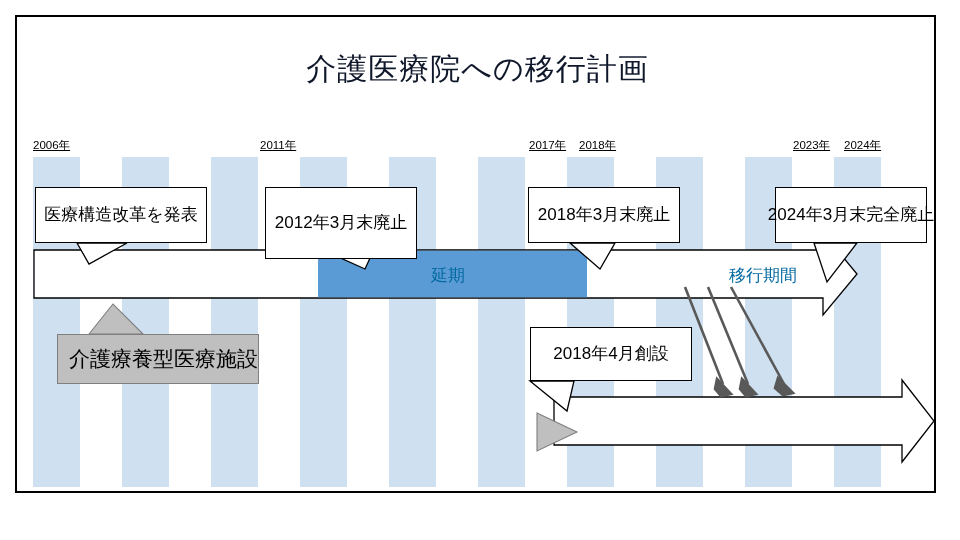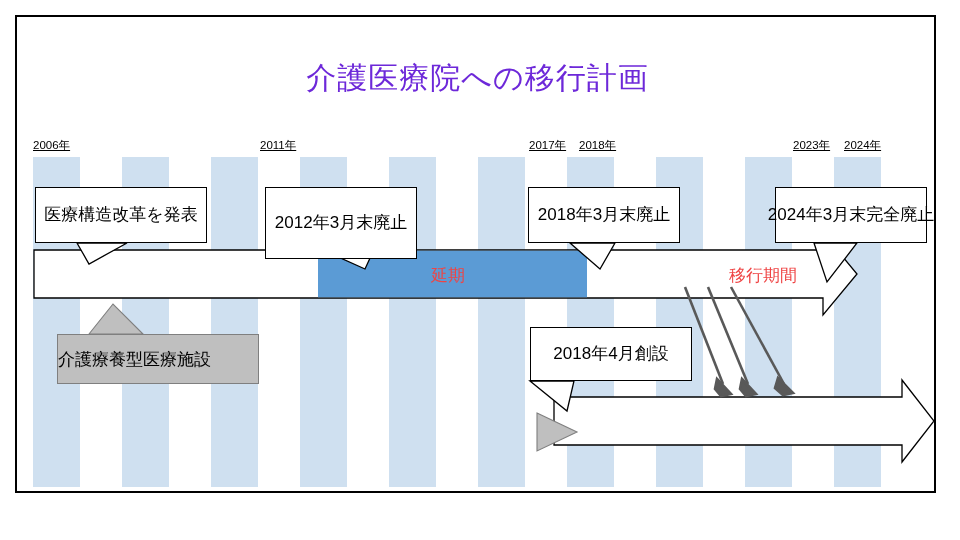--- a/index.html
+++ b/index.html
@@ -39,22 +39,21 @@
     background: #cfe0f0;
   }
   .title {
     position: absolute;
     left: 0;
     top: 32px;
     width: 921px;
     text-align: center;
     font-size: 30px;
     letter-spacing: 1px;
-    color: #6d28d9;
-    margin-top: 9px;
+    color: #0f172a;
   }
   .yearlabel {
     position: absolute;
     font-size: 11.5px;
     color: #000000;
     white-space: nowrap;
     text-decoration: underline;
   }
   
   .callout {
@@ -75,30 +74,30 @@
     display: block;
     white-space: nowrap;
   }
   
   .gcallout {
     position: absolute;
     background: #bfbfbf;
     border: 1.1px solid #7f7f7f;
     box-sizing: border-box;
     text-align: center;
-    font-size: 17px;
+    font-size: 21px;
     display: flex;
     align-items: center;
-    justify-content: flex-start;
+    justify-content: flex-end;
     z-index: 6;
   }
   .bandlabel {
     position: absolute;
     font-size: 17px;
-    color: #ef4444;
+    color: #0369a1;
     white-space: nowrap;
     z-index: 7;
   }
   .svglayer {
     position: absolute;
     left: 0;
     top: 0;
     width: 921px;
     height: 478px;
     overflow: visible;

